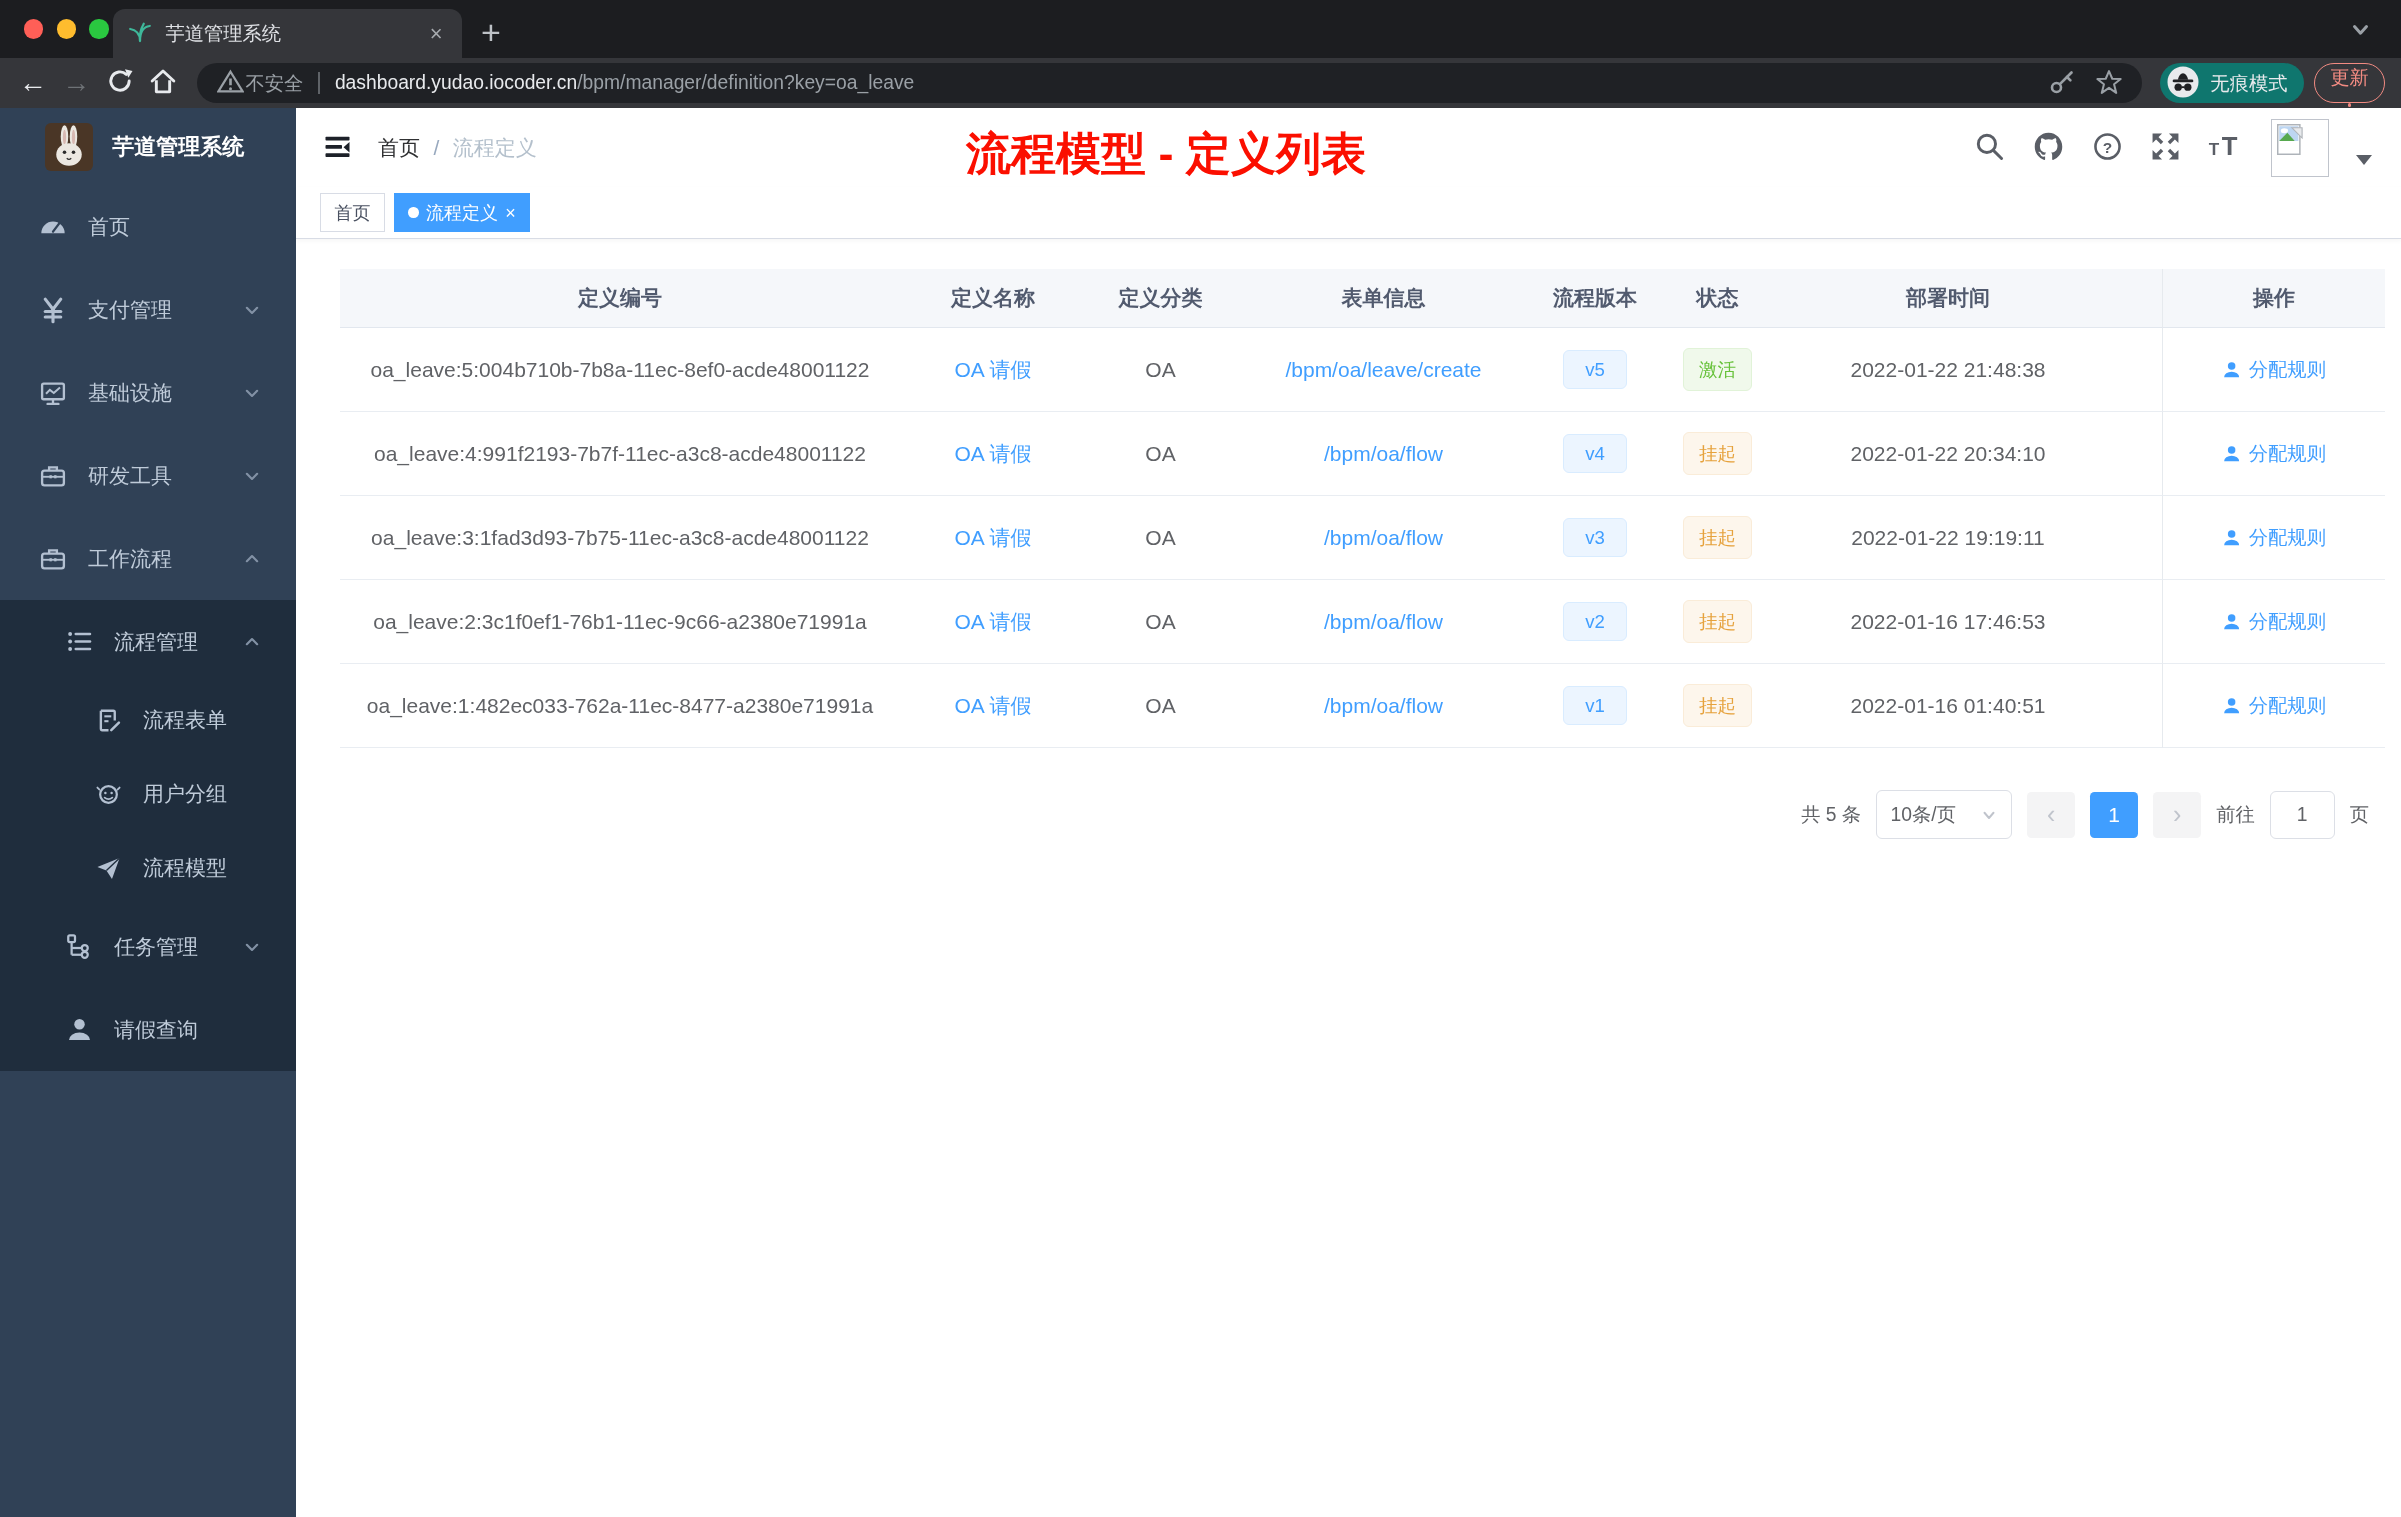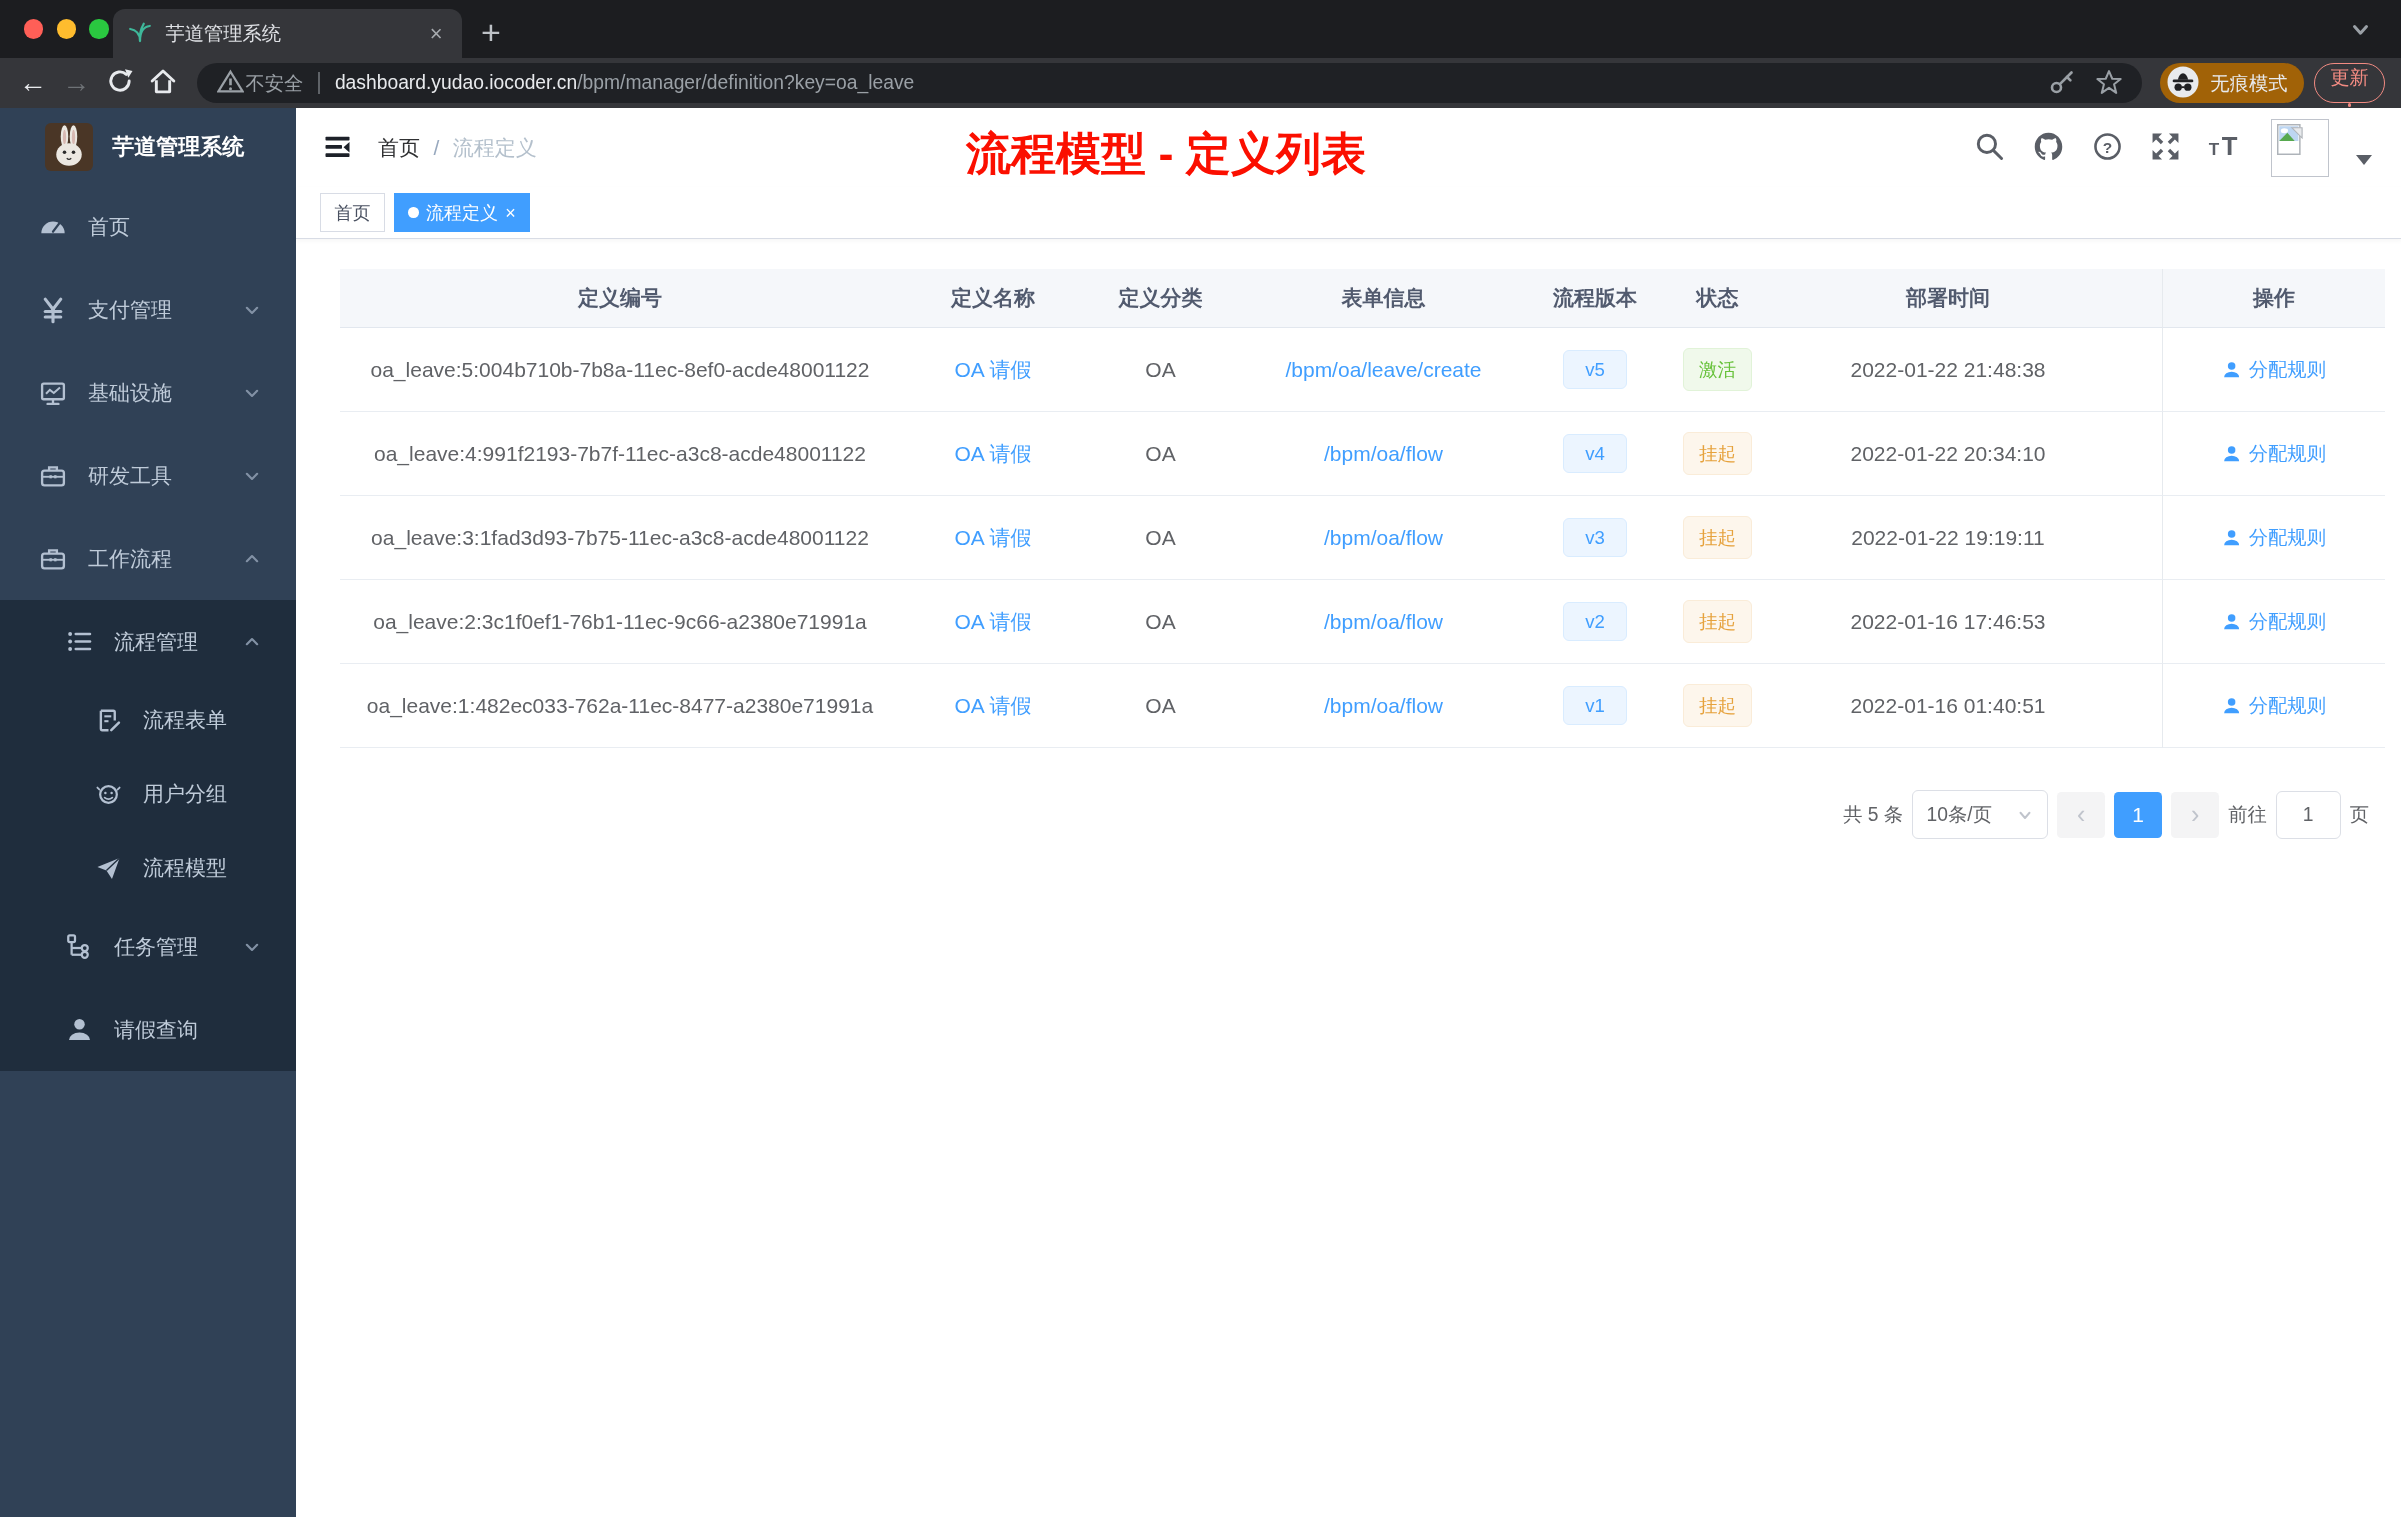--- a/index.html
+++ b/index.html
@@ -22,21 +22,21 @@
   .navbtn { font-size:28px; line-height:1; color:#e8eaed; width:33px; text-align:center; }
   .navbtn.dim { color:#6e7276; }
   .omnibox { flex:1; height:40px; background:#1f2125; border-radius:20px; display:flex;
     align-items:center; padding:0 19.3px; margin:0 7.4px; }
   .sec-label { color:#9aa0a6; font-size:19.3px; margin-left:2px; }
   .omni-div { width:1.5px; height:22px; background:#5f6368; margin:0 15px; }
   .url { font-size:19.3px; white-space:nowrap; overflow:hidden; }
   .url .domain { color:#e8eaed; }
   .url .path { color:#9aa0a6; }
   .omni-right { margin-left:auto; display:flex; align-items:center; gap:19.3px; }
-  .incog { height:40px; background:#a16207; border-radius:20px; display:flex; align-items:center;
+  .incog { height:40px; background:#0f766e; border-radius:20px; display:flex; align-items:center;
     gap:10.4px; padding:0 16.3px 0 6px;text-align:right; }
   .incog-label { color:#e8eaed; font-size:19.3px; }
   .update-pill { height:40px; border:1.5px solid #f28b82; border-radius:20px; display:flex;
     align-items:center; gap:12px; padding:0 15px;flex-direction:column; }
   .update-label { color:#f28b82; font-size:19.3px; }
   .kebab { display:flex; flex-direction:column; gap:3.7px; }
   .kebab i { width:3.7px; height:3.7px; border-radius:50%; background:#f28b82; }
 
   
   .sidebar { position:absolute; left:0; top:108px; width:296px; height:1409px; background:#304156; }
@@ -89,21 +89,21 @@
   .thead .opcol { background:#f5f7fa; }
   .link { color:#409eff; text-decoration:none; cursor:pointer; }
   .vtag { display:inline-block; min-width:64px; padding:7.4px 10.4px; background:#ecf5ff;
     border:1.5px solid #d9ecff; border-radius:6px; color:#409eff; font-size:18.6px; }
   .stag { display:inline-block; padding:7.4px 15px; border-radius:6px; font-size:18.6px; }
   .stag.success { background:#f0f9eb; border:1.5px solid #e1f3d8; color:#67c23a;font-family:Liberation Serif, serif; }
   .stag.warning { background:#fdf6ec; border:1.5px solid #faecd8; color:#e6a23c; }
   .act { display:flex; align-items:center; gap:7.4px; font-size:19.3px; }
 
   
-  .pager { margin-top:42px; display:flex; align-items:center; justify-content:flex-end; gap:9px;
+  .pager { margin-top:42px; display:flex; align-items:center; justify-content:flex-end; gap:15px;
     color:#606266; font-size:19.3px; }
   .psize { width:136px; height:49px; border:1.5px solid #dcdfe6; border-radius:6px; display:flex;
     align-items:center; justify-content:space-between; padding:0 13.4px; color:#606266; }
   .pbtn { width:48px; height:46px; border-radius:4.5px; background:#f4f4f5; color:#c0c4cc;
     display:flex; align-items:center; justify-content:center; font-size:25px; }
   .pbtn.page { background:#409eff; color:#fff; font-size:21px; }
   .goto-input { width:65px; height:48px; border:1.5px solid #dcdfe6; border-radius:6px; text-align:center;
     font-size:19.3px; color:#606266; font-family:inherit; }
 </style>
 </head>

